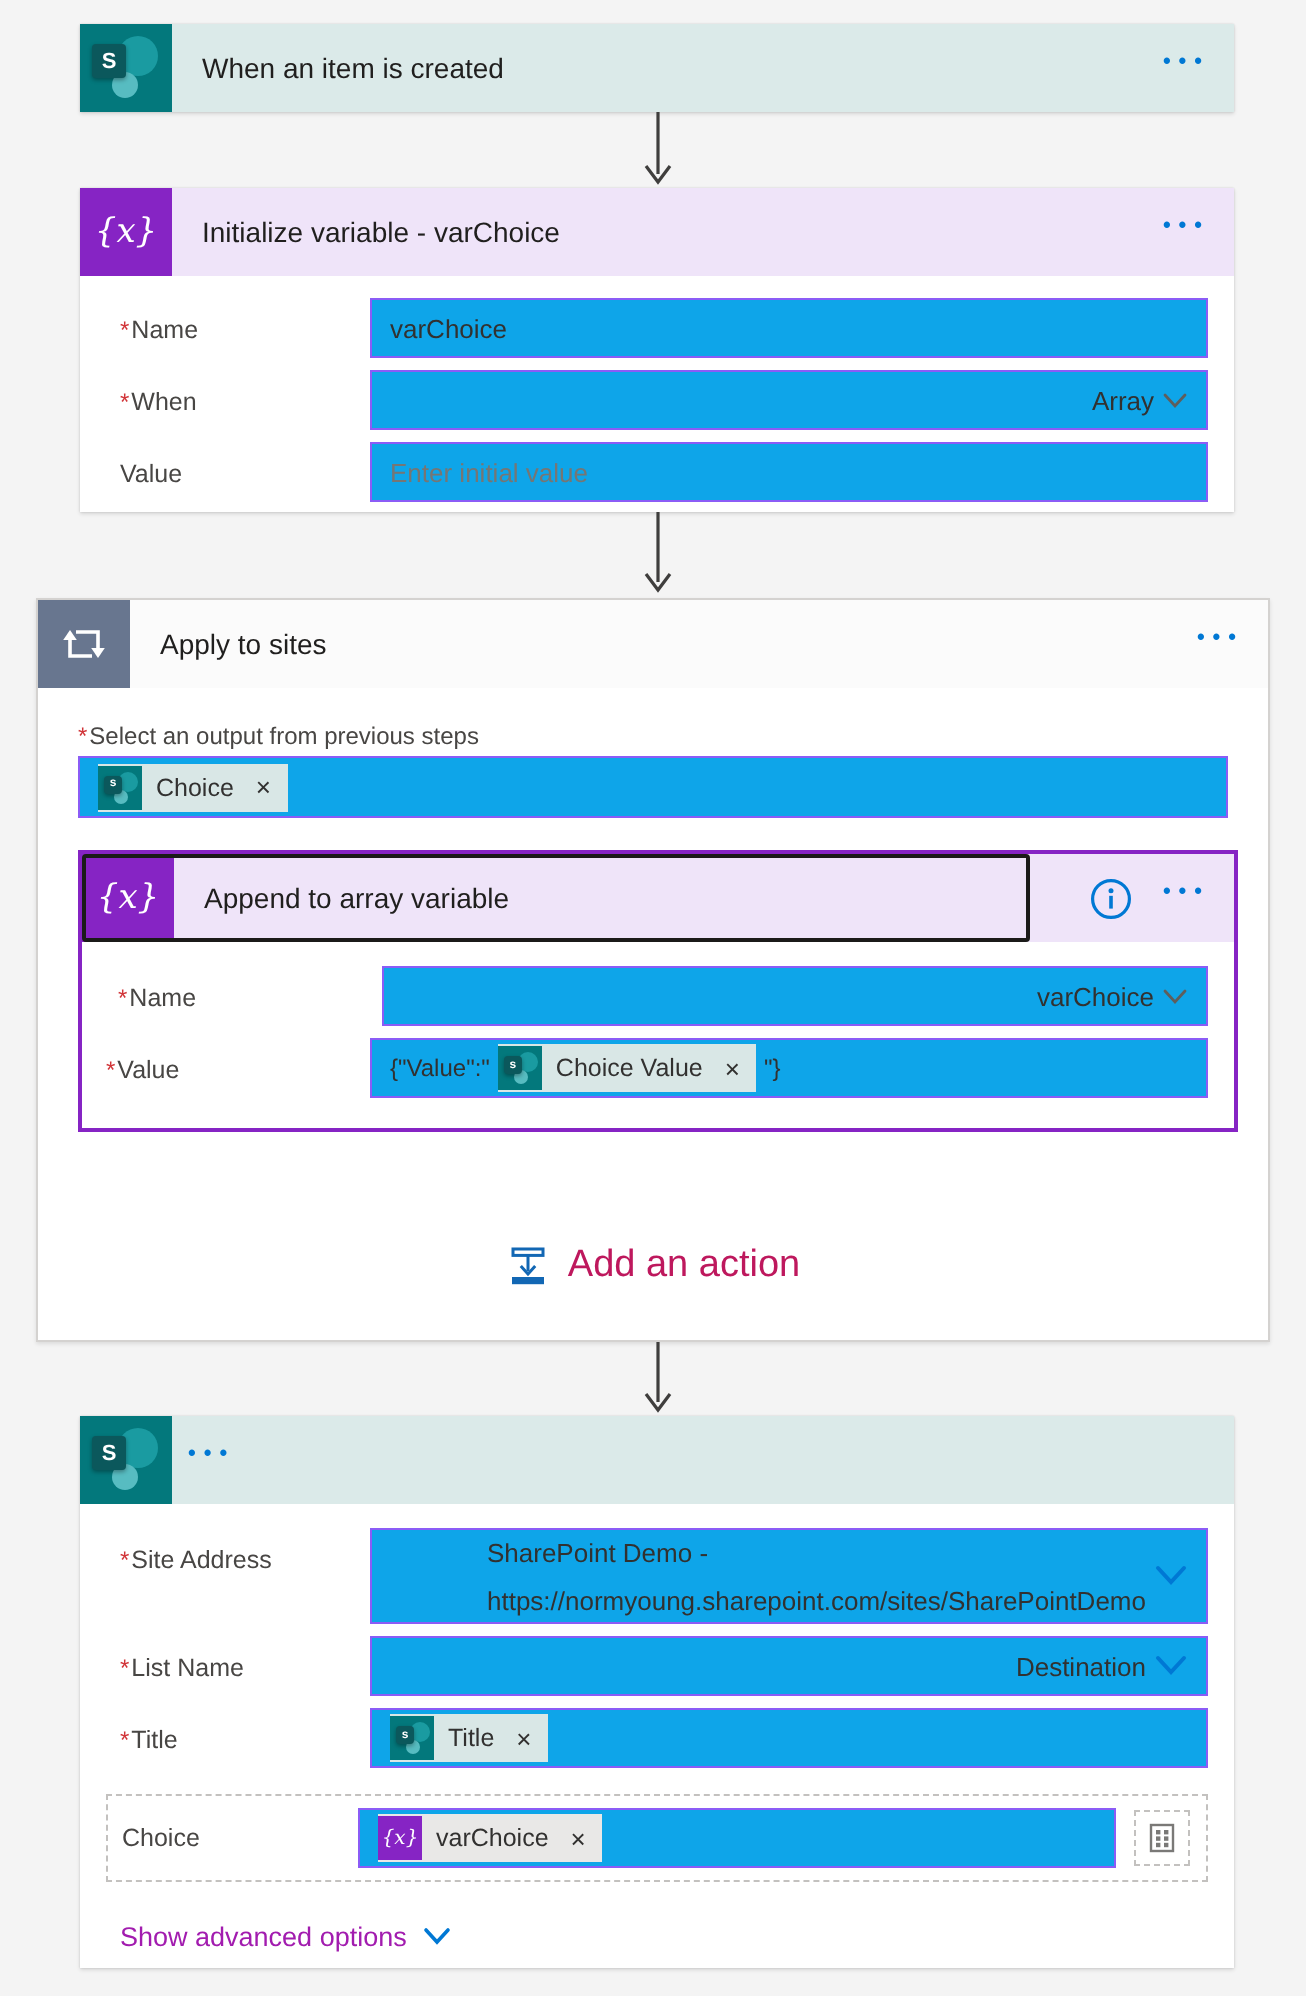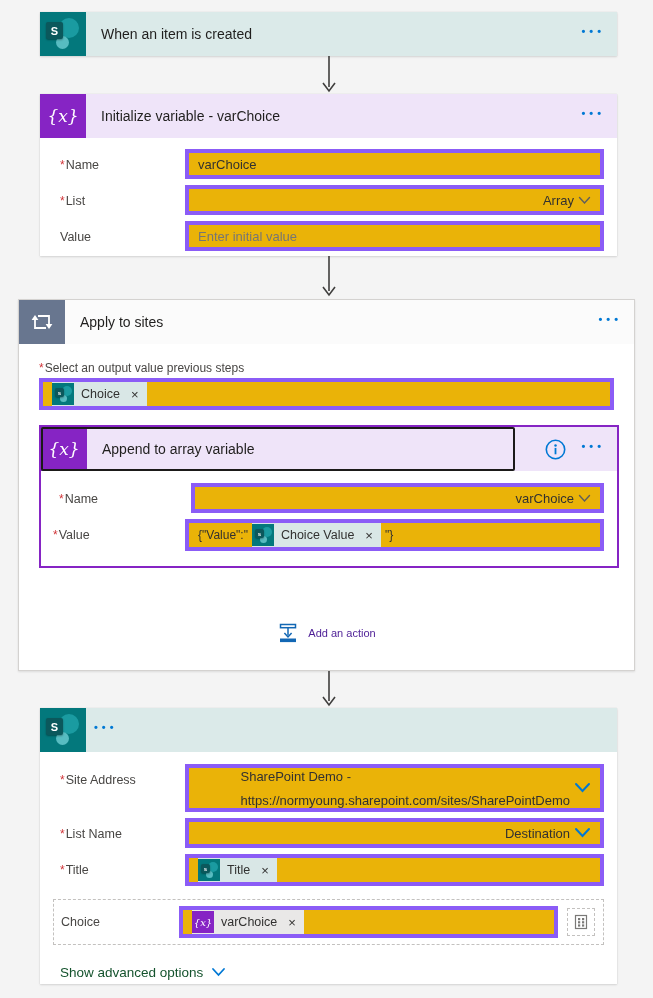--- a/index.html
+++ b/index.html
@@ -38,21 +38,21 @@
   .fx-sm .fx-glyph { font-size:10px; }
 
   .card-title { flex:1; padding-left:15px; font-size:14px; color:#201f1e; white-space:nowrap; }
   .menu-btn { border:none; background:transparent; color:#0078d4; font-size:11px; font-weight:bold;
               letter-spacing:4px; padding:0 12px 6px 8px; cursor:pointer; }
   .info-btn { border:none; background:transparent; cursor:pointer; padding:0 6px; display:flex; align-items:center; }
 
   .field-row { display:flex; align-items:flex-start; padding:3px 13px 3px 20px; }
   .field-label { width:125px; flex:none; font-size:12.5px; color:#484644; padding-top:9px; }
   .req { color:#d13438; margin-right:1px; font-size:12px; }
-  .tbox { flex:1; border:4px solid #8b5cf6; min-height:30px; background:#eab308;
+  .tbox { flex:1; border:1px solid #8b5cf6; min-height:30px; background:#0ea5e9;
           display:flex; align-items:center; padding:0 9px; font-size:13px; color:#323130; gap:4px; }
   input.tbox { outline:none; }
   input.tbox::placeholder { color:#767674; }
   .dropdown { justify-content:flex-end; cursor:pointer; }
   .dd-left { display:flex; flex-direction:column; justify-content:center; gap:9px; }
   .chev { flex:none; }
 
   .chip { display:inline-flex; align-items:center; gap:7px; height:24px; padding-right:4px;
           font-size:12.5px; color:#323130; cursor:pointer; }
   .chip-teal { background:#d9e7e6; }
@@ -66,30 +66,30 @@
 
   .append-card { position:absolute; left:20px; right:15px; top:125px; background:#fff;
                  border:2px solid #8624c4; }
   .append-card .card-header { height:44px; }
   .focus-ring { position:absolute; left:0; top:0; bottom:0; width:calc(100% - 102px);
                 border:2px solid #1b1a19; border-radius:2px; pointer-events:none; }
   .code-text { font-size:12px; color:#323130; white-space:pre; }
 
   .add-action { position:absolute; left:0; right:0; bottom:26px; display:flex; align-items:center;
                 justify-content:center; gap:9px; background:transparent; border:none; cursor:pointer; }
-  .add-action span { color:#4c1d95; font-size:11px; }
+  .add-action span { color:#be185d; font-size:19px; }
 
   .dashed-row { margin:10px 13px 4px 13px; border:1px dashed #c3c1bf; display:flex; align-items:center;
                 padding:6px 8px 6px 7px; }
   .dashed-row .field-label { width:118px; padding-top:0; }
   .grid-btn { flex:none; width:28px; height:28px; margin-left:9px; border:1px dashed #c3c1bf;
               background:transparent; display:flex; align-items:center; justify-content:center; cursor:pointer; }
 
   .adv-link { display:inline-flex; align-items:flex-end; gap:8px; margin:16px 0 0 20px; background:none;
-              border:none; color:#14532d; font-size:13.5px; cursor:pointer; }
+              border:none; color:#a21caf; font-size:13.5px; cursor:pointer; }
 
   .arrow { position:absolute; width:18px; pointer-events:none; }
 </style>
 </head>
 <body>
 
 <div class="card" style="left:40px; top:12px; width:577px; height:44px;">
   <div class="card-header hdr-teal">
     <div class="app-icon icon-teal sp-lg">
       <div class="sp-c1"></div>
@@ -115,21 +115,21 @@
     </div>
     <div class="card-title">Initialize variable - varChoice</div>
     <button class="menu-btn">•••</button>
   </div>
   <div style="padding-top:8px;">
     <div class="field-row">
       <div class="field-label"><span class="req">*</span><span>Name</span></div>
       <input class="tbox" value="varChoice" style="">
     </div>
     <div class="field-row">
-      <div class="field-label"><span class="req">*</span><span>List</span></div>
+      <div class="field-label"><span class="req">*</span><span>When</span></div>
       <div class="tbox dropdown">
         <span>Array</span>
         <span class="chev"><svg width="13" height="9">
               <path d="M1.5 1.5 L6.5 7 L11.5 1.5" fill="none" stroke="#5f5e5c" stroke-width="1.4" stroke-linecap="round"></path>
             </svg></span>
       </div>
     </div>
     <div class="field-row">
       <div class="field-label"><span>Value</span></div>
       <input class="tbox" placeholder="Enter initial value" style="">
@@ -151,21 +151,21 @@
         <path d="M8 6 H19 V14" fill="none" stroke="#fff" stroke-width="1.8"></path>
         <polygon points="19,19 15.6,14 22.4,14" fill="#fff"></polygon>
         <path d="M16 18 H5 V10" fill="none" stroke="#fff" stroke-width="1.8"></path>
         <polygon points="5,5 1.6,10 8.4,10" fill="#fff"></polygon>
       </svg>
     </div>
     <div class="card-title">Apply to sites</div>
     <button class="menu-btn">•••</button>
   </div>
 
-  <div class="scope-label"><span class="req">*</span><span>Select an output value previous steps</span></div>
+  <div class="scope-label"><span class="req">*</span><span>Select an output from previous steps</span></div>
   <div class="tbox scope-input" style="min-height:31px;">
     <span class="chip chip-teal">
       <span class="sp-sm">
         <span class="sp-c1"></span>
         <span class="sp-c2"></span>
         <span class="sp-s">s</span>
       </span>
       <span>Choice</span>
       <button class="chip-x">×</button>
     </span>

